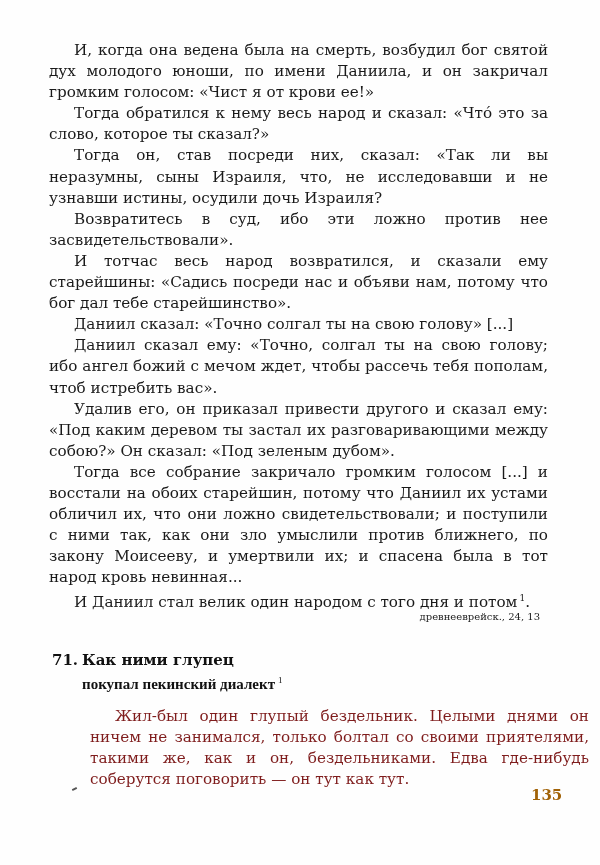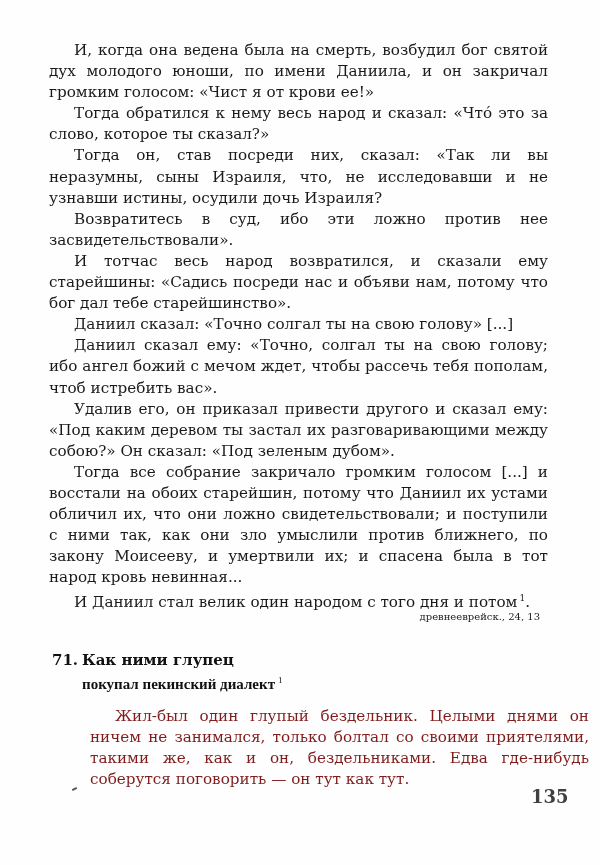--- a/index.html
+++ b/index.html
@@ -13,21 +13,21 @@
             font-size:10px; color:#1a1a1a; }
   .heading { position:absolute; left:52px; top:650px; font-family:"DejaVu Serif", serif;
              font-weight:bold; font-size:15px; line-height:20px; color:#111; }
   .heading .num { display:inline-block; width:30px; }
   .heading .line2 { padding-left:30px; display:block;font-family:Liberation Serif, serif; }
   .heading sup { font-size:9px; font-weight:normal; vertical-align:6px; margin-left:3px; }
   .story { position:absolute; left:49px; top:706px; width:499px;
            font-family:"DejaVu Serif", serif; font-size:15.2px; line-height:21.1px; color:#7f1d1d; text-align:justify;margin-left:41px; }
   sup.fn { font-size:9px; vertical-align:6px; margin-left:2px; }
   .pagenum { position:absolute; left:531px; top:786px; font-family:"DejaVu Serif", serif;
-             font-weight:bold; font-size:18px; color:#404040; }
+             font-weight:bold; font-size:15px; color:#a16207; }
   .mark { position:absolute; left:72px; top:788px; width:5px; height:2px; background:#555; transform:rotate(-25deg); }
 </style>
 </head>
 <body>
 
 <div class="page">
 
   <div class="text">
     <p class="para">И, когда она ведена была на смерть, возбудил бог святой дух молодого юноши, по имени Даниила, и он закричал громким голосом: «Чист я от крови ее!»</p>
     <p class="para">Тогда обратился к нему весь народ и сказал: «Чтó это за слово, которое ты сказал?»</p>

